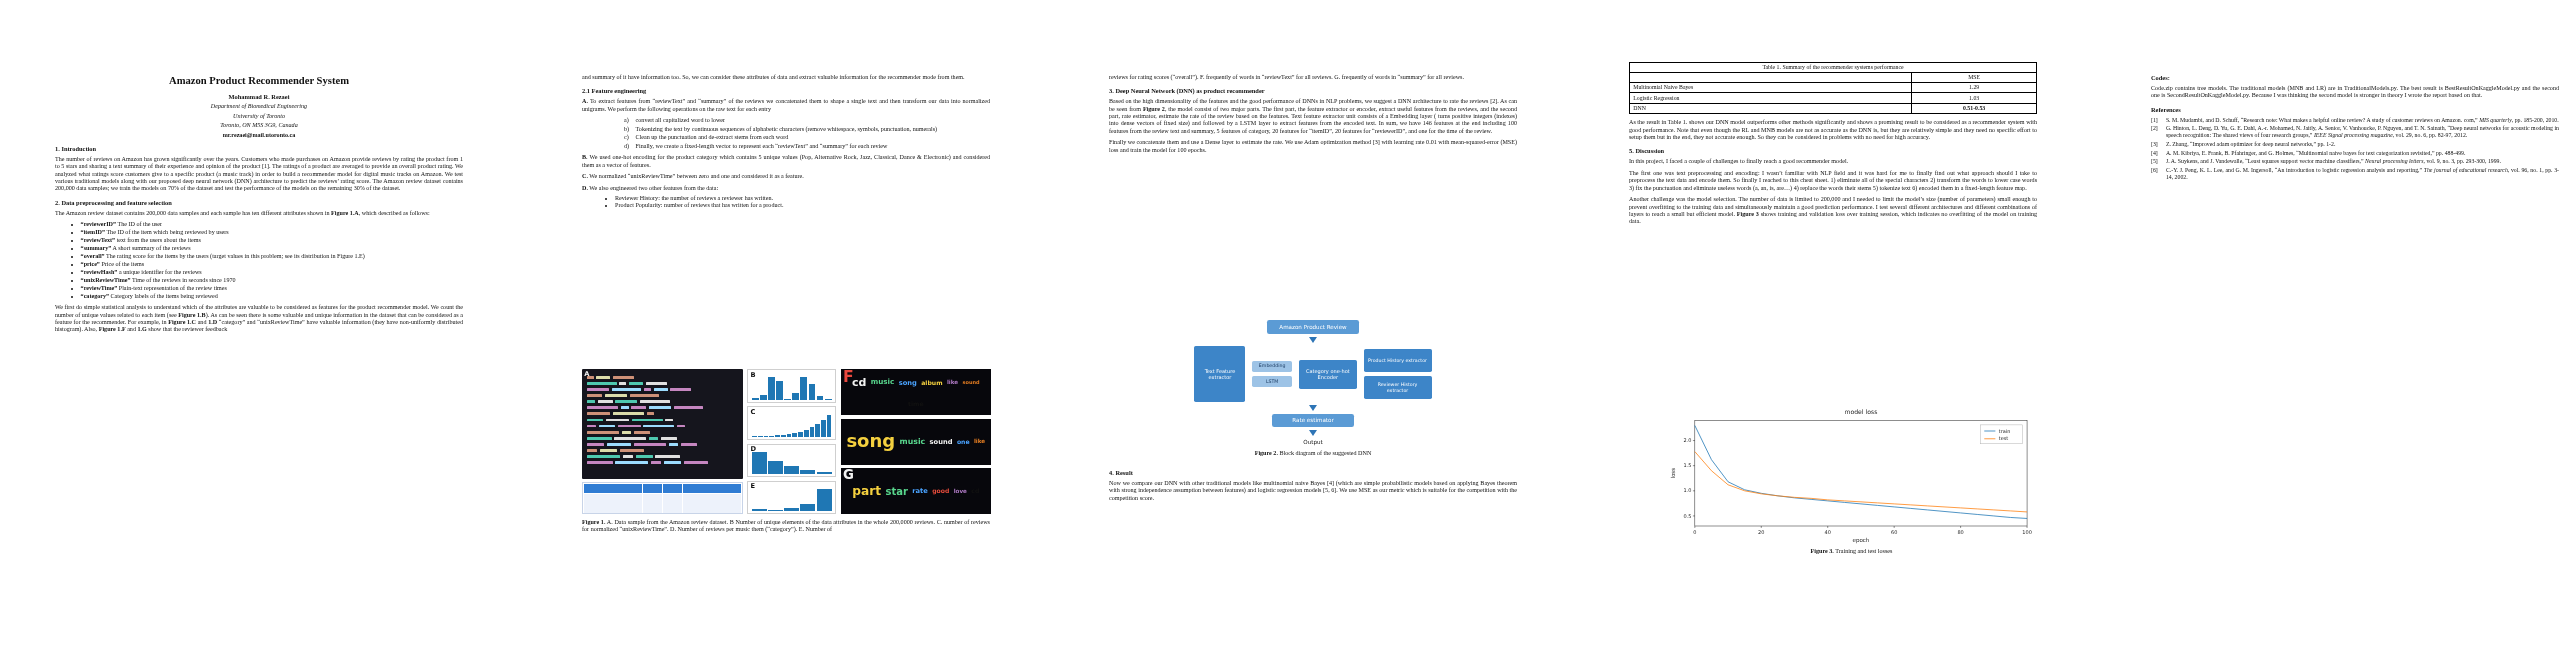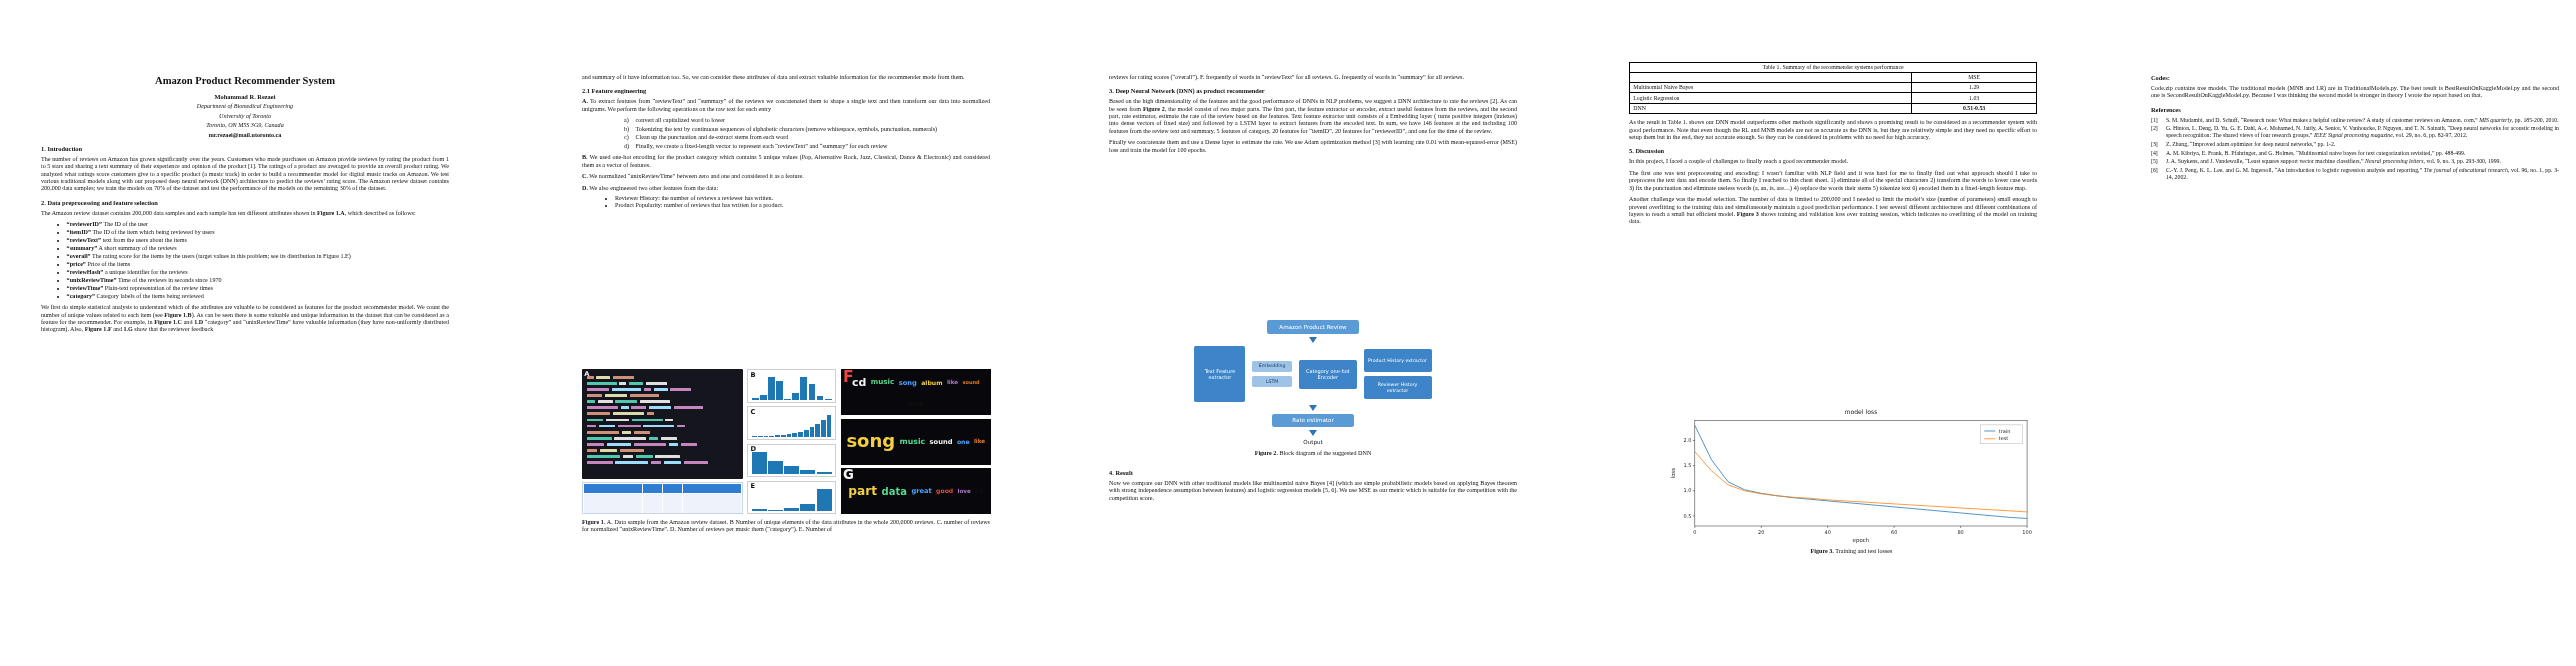--- a/index.html
+++ b/index.html
@@ -1,19 +1,19 @@
 <!DOCTYPE html>
 <html style="font-size:9px"><head>
 <meta charset="utf-8">
 <style>
   * { margin:0; padding:0; box-sizing:border-box; }
   html,body { width:2576px; height:667px; }
   body { background:#ffffff; font-family:"Liberation Serif", serif; color:#111; position:relative; overflow:hidden; }
   .col { position:absolute; width:408px; font-size:6.1px; line-height:1.2; text-align:justify; }
-  #col1{left:41px;top:75px} #col2{left:582px;top:74px} #col3{left:1109px;top:74px}
+  #col1{left:55px;top:75px} #col2{left:582px;top:74px} #col3{left:1109px;top:74px}
   #col4{left:1629px;top:62px} #col5{left:2151px;top:74px}
   .paper-title{font-size:10.6px;font-weight:bold;text-align:center;margin-bottom:5px}
   .author{font-size:6.4px;font-weight:bold;text-align:center;margin-bottom:2.8px}
   .affil{font-size:6.1px;font-style:italic;text-align:center;margin-bottom:2.2px}
   .email{font-size:6.1px;font-weight:bold;text-align:center;margin-bottom:3.3px}
   .sec-head{font-size:6.4px;font-weight:bold;margin:6.1px 0 3.3px;text-align:left}
   .para{margin-bottom:4.4px}
   .attr-list{margin:1.1px 0 4.4px 25.6px}
   .attr-list li{margin-bottom:0.6px}
   .steps{margin:1.1px 0 4.4px 0}
@@ -341,22 +341,22 @@
       <div class="wc wc-mid">
         <span>song</span>
           <span>music</span>
           <span>sound</span>
           <span>one</span>
           <span>like</span>
       </div>
       <div class="wc wc-bot">
         <span class="panel-letter light">G</span>
         <span>part</span>
-          <span>data</span>
-          <span>great</span>
+          <span>star</span>
+          <span>rate</span>
           <span>good</span>
           <span>love</span>
           <span>cd</span>
       </div>
     </div>
   </div>
 
   <p class="fig-caption"><b>Figure 1.</b><span> A. Data sample from the Amazon review dataset. B Number of unique elements of the data attributes in the whole 200,0000 reviews. C. number of reviews for normalized “unixReviewTime”. D. Number of reviews per music them (“category”). E. Number of</span></p>
 </section>
 

